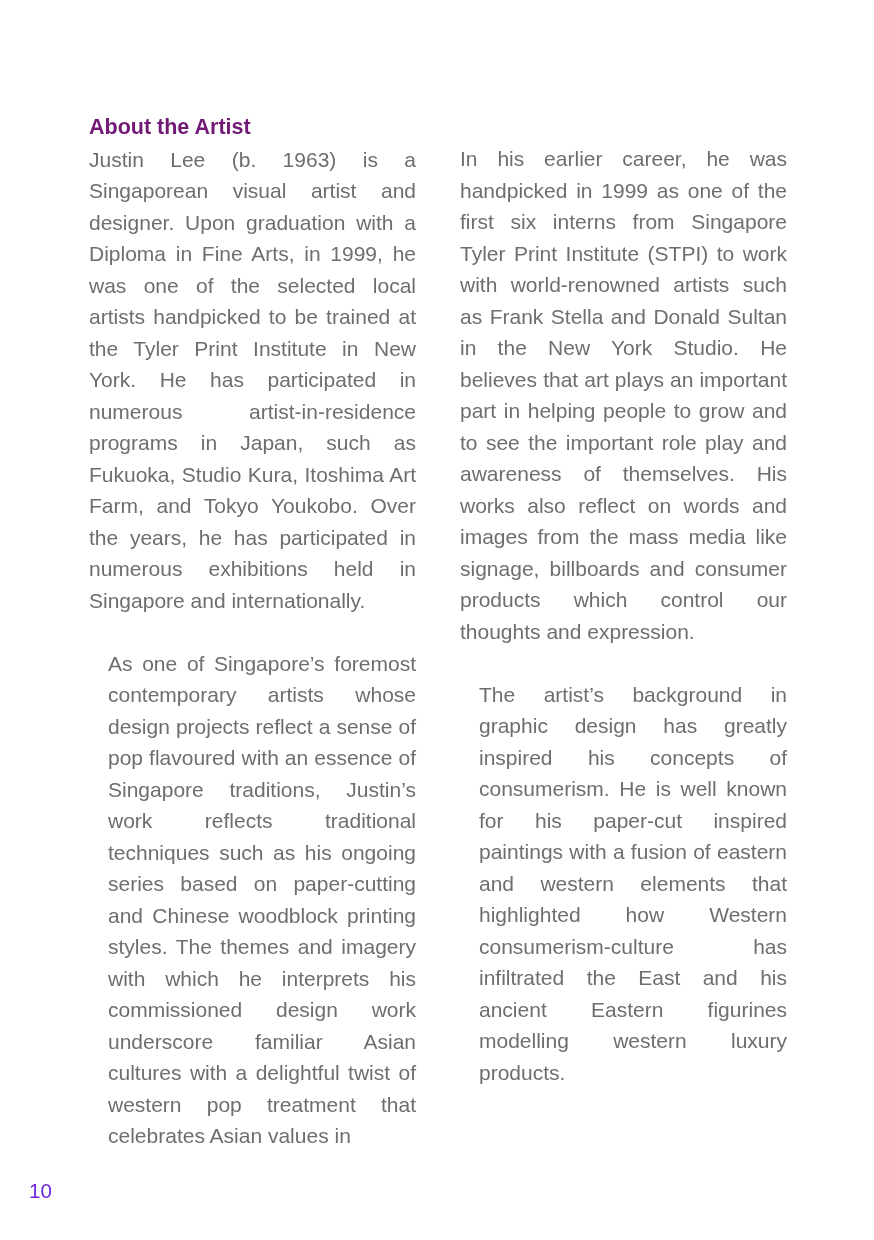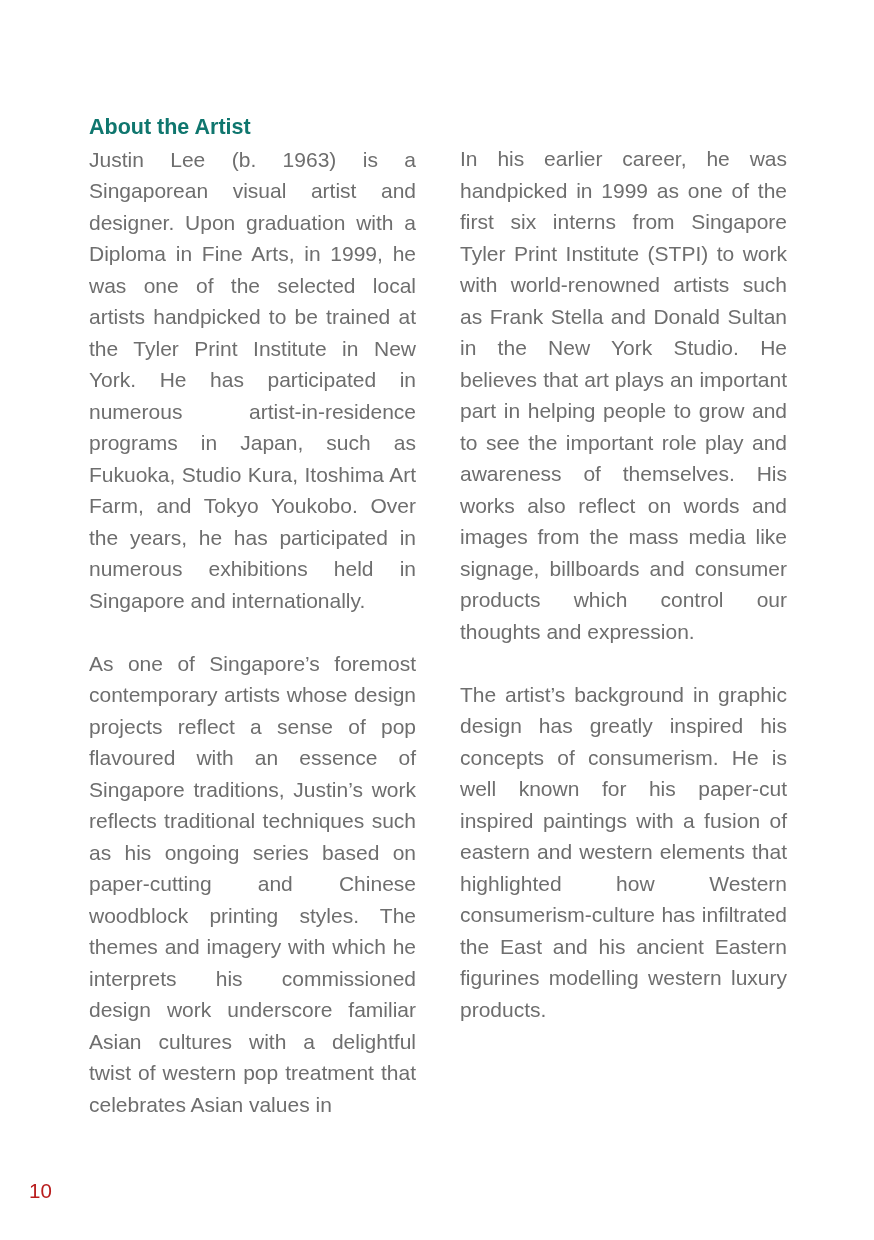--- a/index.html
+++ b/index.html
@@ -32,40 +32,41 @@
   }
 
   .column-right {
     left: 460px;
     top: 143px;
   }
 
   .article-heading {
     font-size: 21.5px;
     font-weight: bold;
-    color: #0f766e;
+    color: #701a75;
     line-height: 31.5px;
     text-align: left;
   }
 
   .body-paragraph {
     margin: 0 0 31.5px 0;
   }
 
   .body-paragraph:last-child {
     margin-bottom: 0;
+    margin-left: 19px;
   }
 
   .page-number {
     position: absolute;
     left: 29px;
     top: 1178px;
     font-size: 20.5px;
     line-height: 26px;
-    color: #b91c1c;
+    color: #6d28d9;
     text-align: left;
   }
 </style>
 </head>
 <body>
 
 <div class="page">
 
   <div class="column column-left">
     <div class="article-heading">About the Artist</div>

